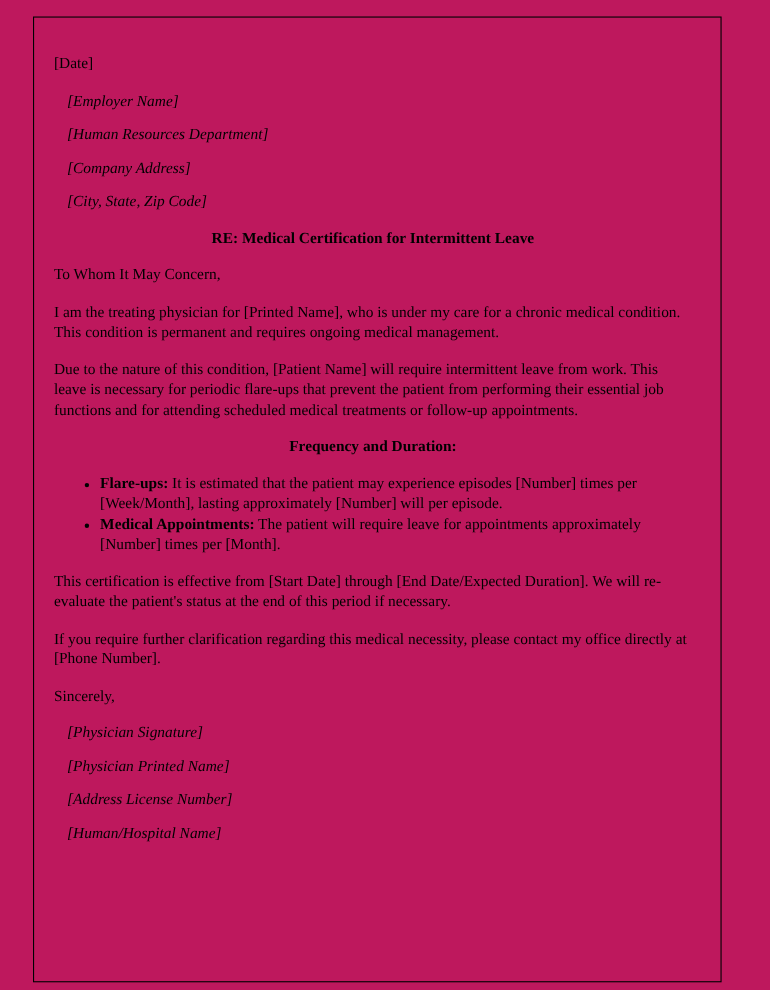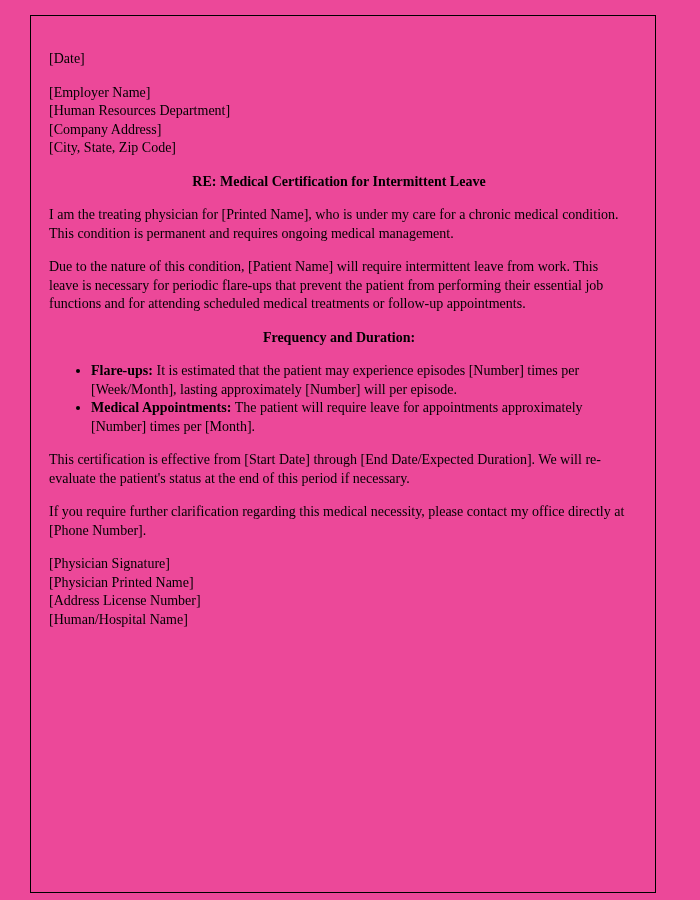--- a/index.html
+++ b/index.html
@@ -4,21 +4,21 @@
 <style>
   html, body {
     margin: 0;
     padding: 0;
     background: #ffffff;
   }
   .page {
     position: relative;
     width: 700px;
     height: 900px;
-    background: #ec4899;
+    background: #be185d;
     overflow: hidden;
   }
   .frame {
     position: absolute;
     left: 30px;
     top: 15px;
     width: 626px;
     height: 878px;
     box-sizing: border-box;
     border: 1px solid #000000;
@@ -26,21 +26,22 @@
     overflow: hidden;
     font-family: "Liberation Serif", "DejaVu Serif", serif;
     font-size: 14px;
     line-height: 18.5px;
     color: #000000;
   }
   .block {
     margin: 0 0 15px 0;
   }
   .line {
-    margin: 0;
+    margin: 12px;
+    font-style: italic;
   }
   .bold {
     font-weight: bold;
     text-align: center;
   }
   ul.bullet-list {
     margin: 0 0 15px 0;
     padding: 0 0 0 42px;
     list-style-type: disc;
   }
@@ -58,36 +59,38 @@
 
     <div class="block">
       <p class="line">[Employer Name]</p>
       <p class="line">[Human Resources Department]</p>
       <p class="line">[Company Address]</p>
       <p class="line">[City, State, Zip Code]</p>
     </div>
 
     <p class="block bold">RE: Medical Certification for Intermittent Leave</p>
 
+    <p class="block">To Whom It May Concern,</p>
 
     <p class="block">I am the treating physician for [Printed Name], who is under my care for a chronic medical condition. This condition is permanent and requires ongoing medical management.</p>
 
     <p class="block">Due to the nature of this condition, [Patient Name] will require intermittent leave from work. This leave is necessary for periodic flare-ups that prevent the patient from performing their essential job functions and for attending scheduled medical treatments or follow-up appointments.</p>
 
     <p class="block bold">Frequency and Duration:</p>
 
     <ul class="bullet-list">
       <li><span class="bold">Flare-ups:</span><span> It is estimated that the patient may experience episodes [Number] times per [Week/Month], lasting approximately [Number] will per episode.</span></li>
       <li><span class="bold">Medical Appointments:</span><span> The patient will require leave for appointments approximately [Number] times per [Month].</span></li>
     </ul>
 
     <p class="block">This certification is effective from [Start Date] through [End Date/Expected Duration]. We will re-evaluate the patient's status at the end of this period if necessary.</p>
 
     <p class="block">If you require further clarification regarding this medical necessity, please contact my office directly at [Phone Number].</p>
 
+    <p class="block">Sincerely,</p>
 
     <div class="block">
       <p class="line">[Physician Signature]</p>
       <p class="line">[Physician Printed Name]</p>
       <p class="line">[Address License Number]</p>
       <p class="line">[Human/Hospital Name]</p>
     </div>
 
   </div>
 </div>

